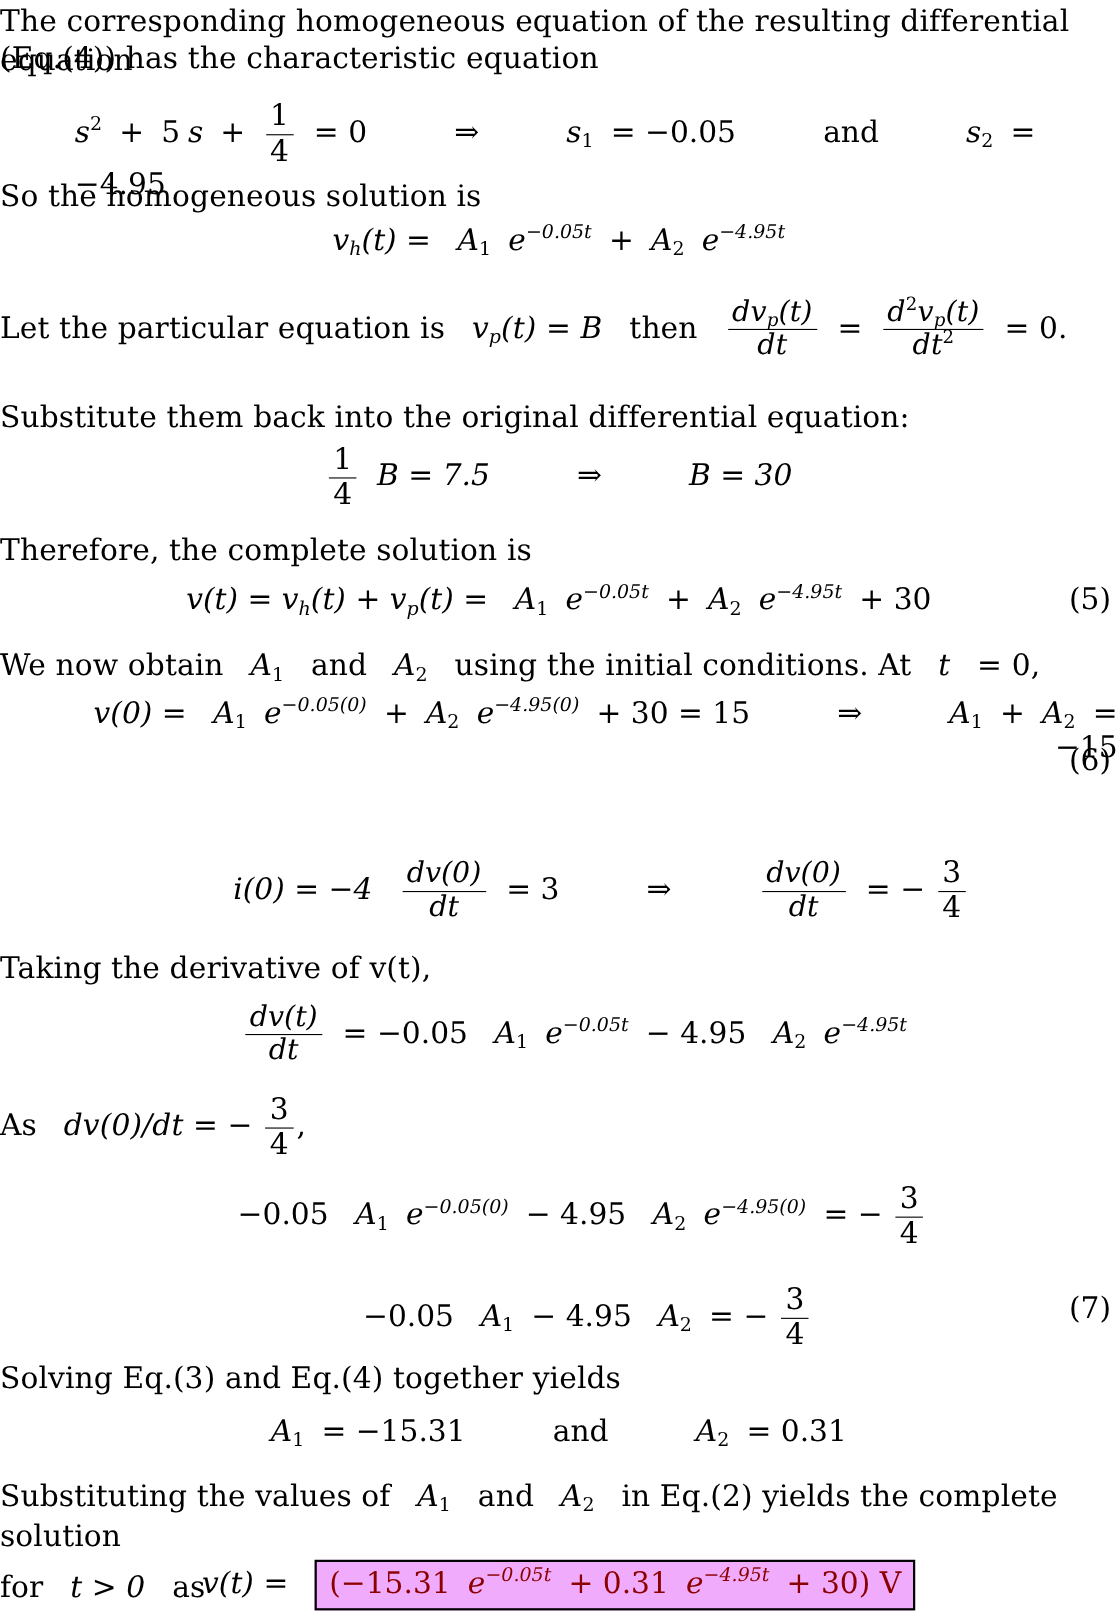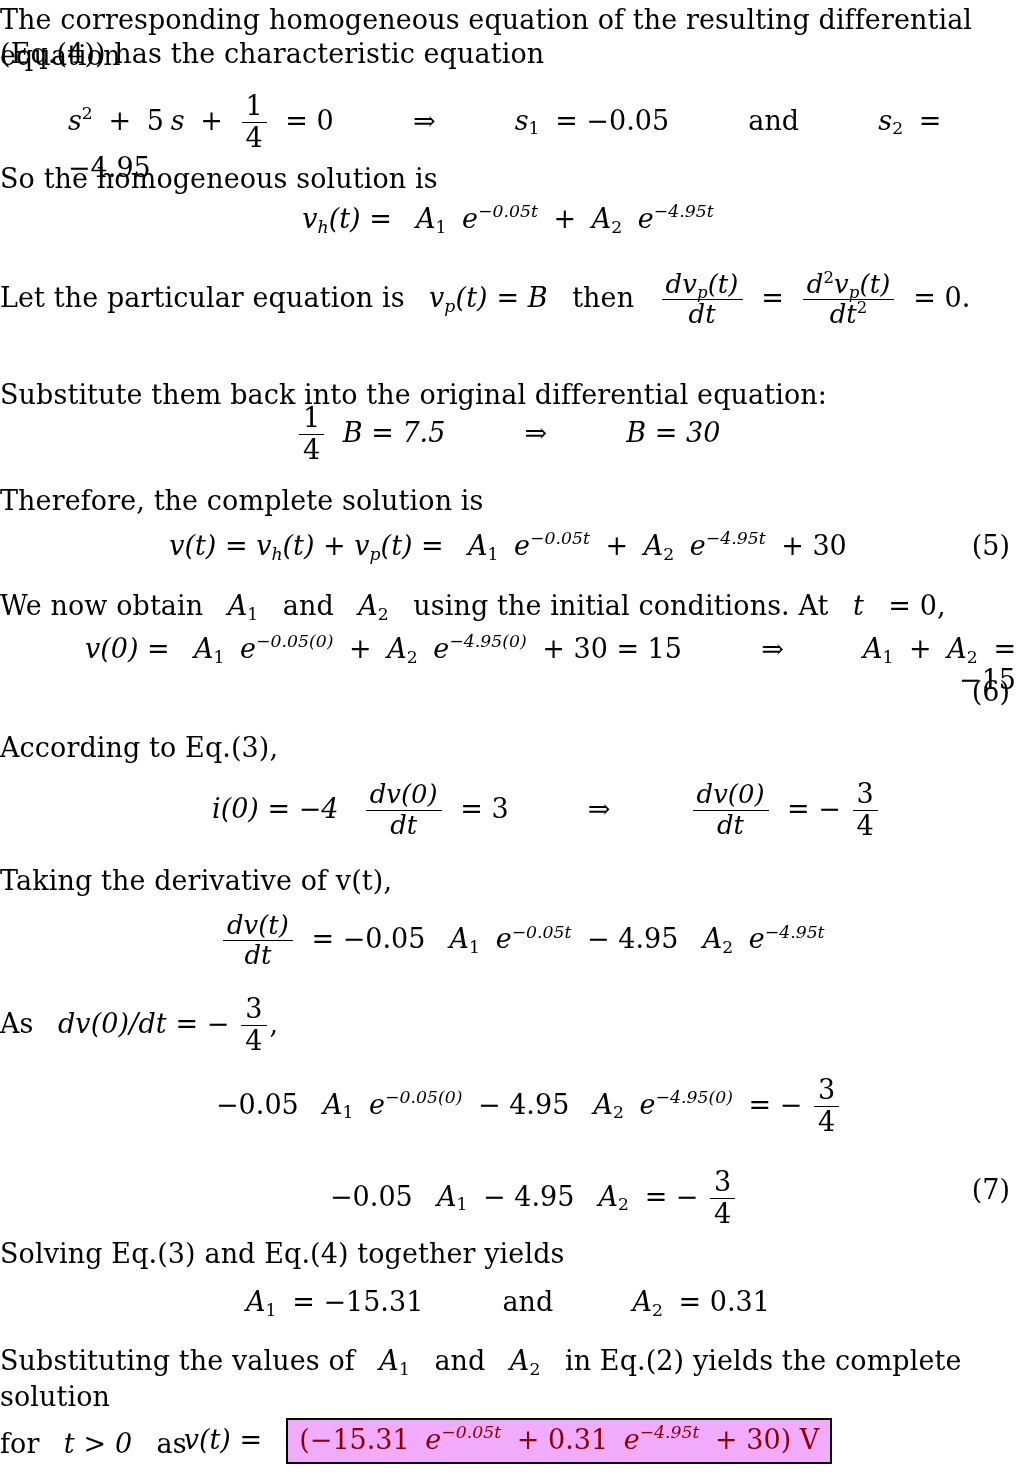--- a/index.html
+++ b/index.html
@@ -146,21 +146,21 @@
       <span class="den mi">dt</span>
     </span>
     <span class="sp-s"></span><span class="mo">=</span><span class="sp-s"></span>
     <span class="frac small">
       <span class="num"><span class="mi">d</span><sup class="mn">2</sup><span class="mi">v</span><sub class="mi">p</sub><span class="mi">(t)</span></span>
       <span class="den"><span class="mi">dt</span><sup class="mn">2</sup></span>
     </span>
     <span class="sp-s"></span><span class="mn">= 0.</span>
   </div>
 
-  <div class="row para" style="top:362px;margin-top:15px;">
+  <div class="row para" style="top:362px;">
     <span>Substitute them back into the original differential equation:</span>
   </div>
 
   <div class="row eqline" style="top:404px;">
     <span style="display:inline-block; padding-left:296px;">
       <span class="frac"><span class="num mn">1</span><span class="den mn">4</span></span>
       <span class="sp-s"></span><span class="mi">B = 7.5</span>
       <span class="sp-xl"></span>
       <span class="mo">⇒</span>
       <span class="sp-xl"></span>
@@ -216,23 +216,20 @@
       <span class="mi">A</span><sub class="mn">1</sub>
       <span class="sp-s"></span><span class="mo">+</span><span class="sp-s"></span>
       <span class="mi">A</span><sub class="mn">2</sub>
       <span class="sp-s"></span><span class="mn">= −15</span>
     </span>
   </div>
   <div class="row eqline" style="top:676px;">
     <span class="eqnum" style="position:static; float:right; margin-right:6px;">(6)</span>
   </div>
 
-  <div class="row para" style="top:730px;">
-    <span>According to Eq.(3),</span>
-  </div>
 
   <div class="row eqline" style="top:780px;">
     <span style="display:inline-block; padding-left:196px;margin-left:16px;">
       <span class="mi">i(0) = −4</span>
       <span class="sp-s"></span>
       <span class="frac small"><span class="num mi">dv(0)</span><span class="den mi">dt</span></span>
       <span class="sp-s"></span><span class="mn">= 3</span>
       <span class="sp-xl"></span>
       <span class="mo">⇒</span>
       <span class="sp-xl"></span>

